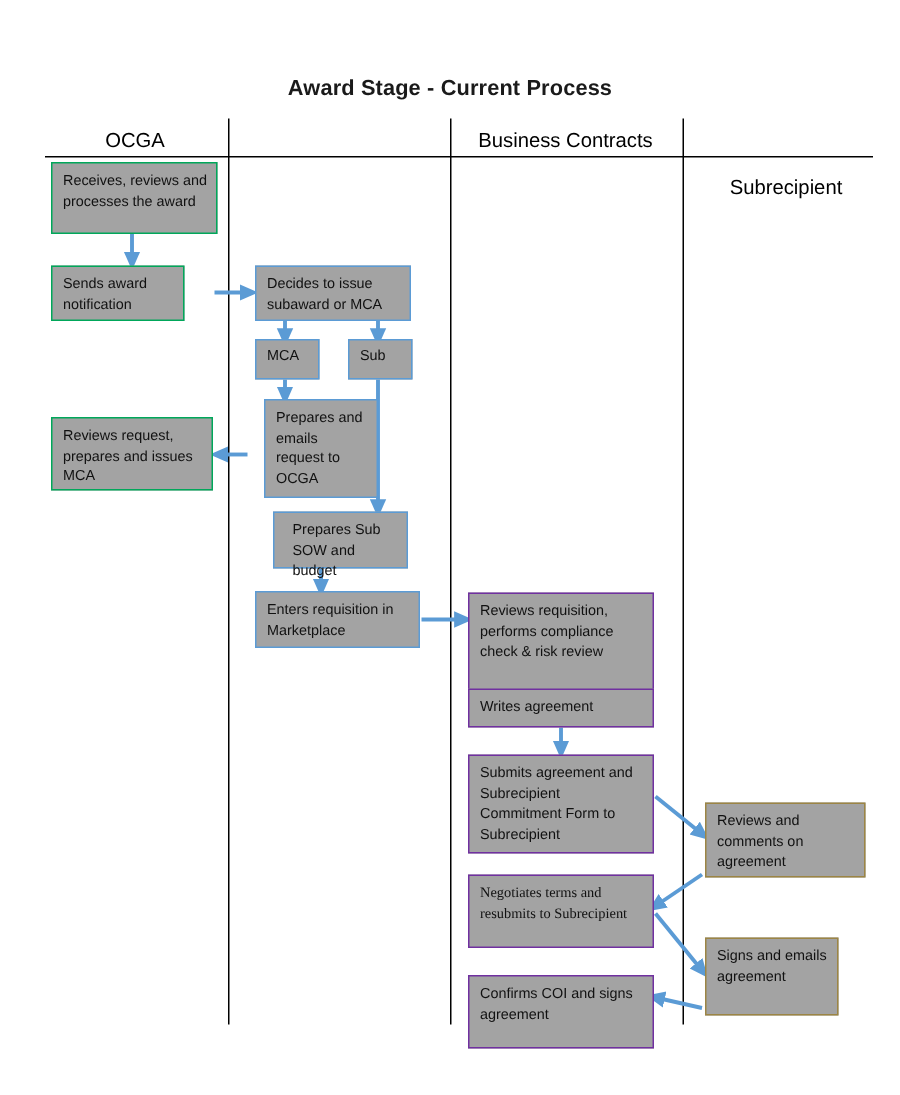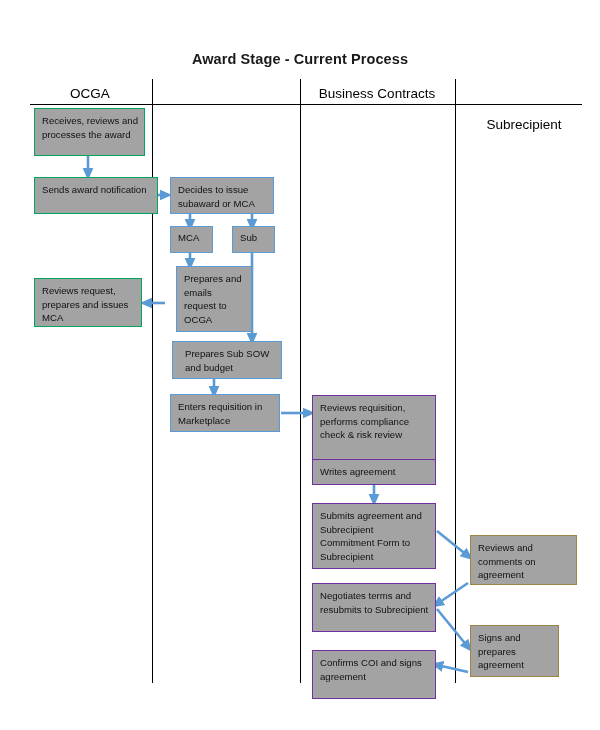--- a/index.html
+++ b/index.html
@@ -91,32 +91,32 @@
 
       <path d="M468,583 L437,604"></path>
 
       <path d="M437,609 L468,647"></path>
 
       <path d="M468,672 L437,665"></path>
     </g>
   </svg>
 
   <div class="box c-ocga" style="left:34px;top:108px;width:111px;height:48px;">Receives, reviews and processes the award</div>
-  <div class="box c-ocga" style="left:34px;top:177px;width:124px;height:37px;">Sends award notification</div>
+  <div class="box c-ocga" style="left:34px;top:177px;width:89px;height:37px;">Sends award notification</div>
   <div class="box c-ocga" style="left:34px;top:278px;width:108px;height:49px;">Reviews request, prepares and issues MCA</div>
 
   <div class="box c-dept" style="left:170px;top:177px;width:104px;height:37px;">Decides to issue subaward or MCA</div>
   <div class="box c-dept mini" style="left:170px;top:226px;width:43px;height:27px;">MCA</div>
   <div class="box c-dept mini" style="left:232px;top:226px;width:43px;height:27px;">Sub</div>
   <div class="box c-dept" style="left:176px;top:266px;width:76px;height:66px;">Prepares and emails request to OCGA</div>
-  <div class="box c-dept" style="left:172px;top:341px;width:110px;height:38px;padding-left:12px;">Prepares Sub SOW and budget</div>
+  <div class="box c-dept" style="left:182px;top:341px;width:90px;height:38px;padding-left:12px;">Prepares Sub SOW and budget</div>
   <div class="box c-dept" style="left:170px;top:394px;width:110px;height:38px;">Enters requisition in Marketplace</div>
 
   <div class="box c-bc" style="left:312px;top:395px;width:124px;height:67px;">Reviews requisition, performs compliance check &amp; risk review</div>
   <div class="box c-bc" style="left:312px;top:459px;width:124px;height:26px;">Writes agreement</div>
   <div class="box c-bc" style="left:312px;top:503px;width:124px;height:66px;">Submits agreement and Subrecipient Commitment Form to Subrecipient</div>
-  <div class="box c-bc" style="left:312px;top:583px;width:124px;height:49px;">Negotiates terms and resubmits to Subrecipient</div>
+  <div class="box c-bc" style="left:312px;top:583px;width:124px;height:49px;font-family:Liberation Serif, serif;">Negotiates terms and resubmits to Subrecipient</div>
   <div class="box c-bc" style="left:312px;top:650px;width:124px;height:49px;">Confirms COI and signs agreement</div>
 
   <div class="box c-sub" style="left:470px;top:535px;width:107px;height:50px;">Reviews and comments on agreement</div>
-  <div class="box c-sub" style="left:470px;top:625px;width:89px;height:52px;">Signs and prepares agreement</div>
+  <div class="box c-sub" style="left:470px;top:625px;width:89px;height:52px;">Signs and emails agreement</div>
 
 </div>
 
 </body></html>

